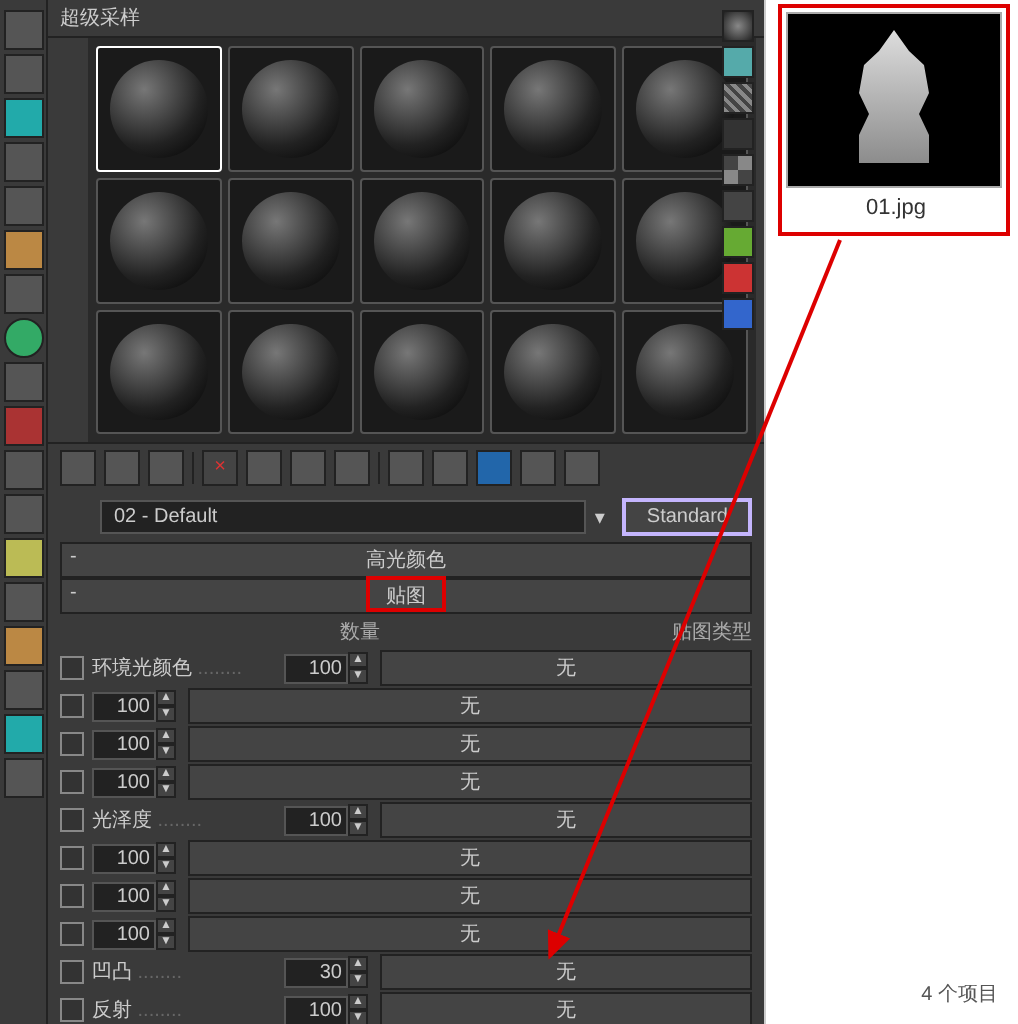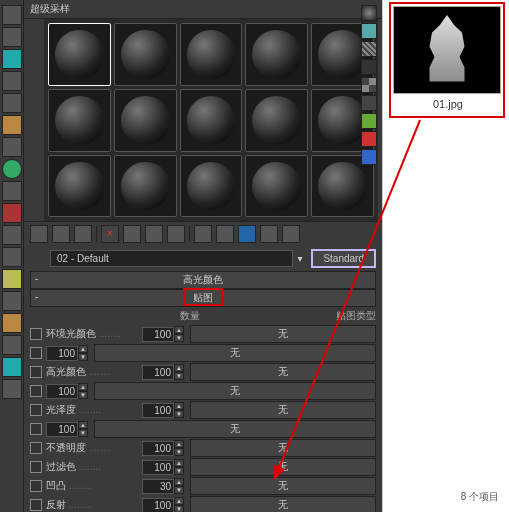--- a/index.html
+++ b/index.html
@@ -26,21 +26,21 @@
 .toolbar-row .sep { width: 1px; height: 16px; background: #222; }
 .mat-name-row { display: flex; align-items: center; padding: 3px 6px; gap: 4px; }
 .mat-name { flex: 1; background: #222; border: 1px solid #555; color: #ccc; padding: 2px 6px; font-size: 10px; }
 .type-btn { background: #444; border: 2px solid #c4b5fd; color: #ccc; padding: 2px 10px; font-size: 10px; cursor: pointer; }
 .rollout { margin: 0 6px; }
 .rollout-header { background: #444; border: 1px solid #222; color: #ccc; text-align: center; padding: 1px; font-size: 10px; position: relative; cursor: pointer; }
 .rollout-header .minus { position: absolute; left: 4px; }
 .param-table { margin: 0 6px; }
 .param-headers { display: flex; color: #aaa; font-size: 10px; padding: 2px 0; }
 .param-headers .h1 { flex: 0 0 140px; text-align: center; }
-.param-headers .h2 { flex: 0 0 40px; text-align: center; }
+.param-headers .h2 { flex: 0 0 40px; }
 .param-headers .h3 { flex: 1; text-align: right; }
 .param-row { display: flex; align-items: center; height: 18px; margin-bottom: 1px; }
 .param-row .cb { width: 12px; height: 12px; border: 1px solid #888; background: #333; margin-right: 4px; cursor: pointer; }
 .param-row .lbl { flex: 0 0 96px; color: #ccc; font-size: 10px; overflow: hidden; white-space: nowrap; }
 .dots { color: #666; }
 .param-row .amt { width: 32px; background: #222; border: 1px solid #555; color: #ccc; font-size: 10px; text-align: right; padding: 1px 2px; }
 .param-row .spin { width: 10px; height: 16px; display: flex; flex-direction: column; cursor: pointer; }
 .param-row .spin div { flex: 1; background: #444; border: 1px solid #222; font-size: 6px; color: #ccc; text-align: center; line-height: 6px; }
 .param-row .map-btn { flex: 1; background: #444; border: 1px solid #222; color: #ccc; font-size: 10px; text-align: center; margin-left: 6px; padding: 1px; cursor: pointer; }
 .explorer { position: absolute; right: 0; top: 0; width: 127px; height: 512px; background: #fff; border-left: 1px solid #ccc; }
@@ -197,21 +197,20 @@
             <div class="cb"></div>
             <input class="amt" value="100" style="">
             <div class="spin">
               <div>▲</div>
               <div>▼</div>
             </div>
             <div class="map-btn">无</div>
           </div>
           <div class="param-row">
             <div class="cb"></div>
-            <div class="lbl">高光颜色 <span class="dots">........</span></div>
             <input class="amt" value="100" style="">
             <div class="spin">
               <div>▲</div>
               <div>▼</div>
             </div>
             <div class="map-btn">无</div>
           </div>
           <div class="param-row">
             <div class="cb"></div>
             <input class="amt" value="100" style="">
@@ -235,31 +234,29 @@
             <div class="cb"></div>
             <input class="amt" value="100" style="">
             <div class="spin">
               <div>▲</div>
               <div>▼</div>
             </div>
             <div class="map-btn">无</div>
           </div>
           <div class="param-row">
             <div class="cb"></div>
-            <div class="lbl">不透明度 <span class="dots">........</span></div>
-            <input class="amt" value="100" style="">
-            <div class="spin">
-              <div>▲</div>
-              <div>▼</div>
-            </div>
-            <div class="map-btn">无</div>
-          </div>
-          <div class="param-row">
-            <div class="cb"></div>
-            <div class="lbl">过滤色 <span class="dots">........</span></div>
+            <input class="amt" value="100" style="">
+            <div class="spin">
+              <div>▲</div>
+              <div>▼</div>
+            </div>
+            <div class="map-btn">无</div>
+          </div>
+          <div class="param-row">
+            <div class="cb"></div>
             <input class="amt" value="100" style="">
             <div class="spin">
               <div>▲</div>
               <div>▼</div>
             </div>
             <div class="map-btn">无</div>
           </div>
           <div class="param-row">
             <div class="cb"></div>
             <div class="lbl">凹凸 <span class="dots">........</span></div>
@@ -286,21 +283,21 @@
 </div>
 
 <div class="explorer">
   <div class="file-item">
     <div class="file-thumb">
       <div class="statue"></div>
     </div>
     <div class="file-name">01.jpg</div>
   </div>
   <div class="annotation-box" style="left:6px;top:2px;width:116px;height:116px"></div>
-  <div class="status-bar">8 个项目</div>
+  <div class="status-bar">4 个项目</div>
 </div>
 
 <svg class="arrow" width="509" height="512">
   <defs>
       <marker id="ah" markerWidth="8" markerHeight="8" refX="6" refY="3" orient="auto">
         <path d="M0,0 L7,3 L0,6 Z" fill="#d00"></path>
       </marker>
     </defs>
   <line x1="420" y1="120" x2="275" y2="478" stroke="#d00" stroke-width="2" marker-end="url(#ah)"></line>
 </svg>

